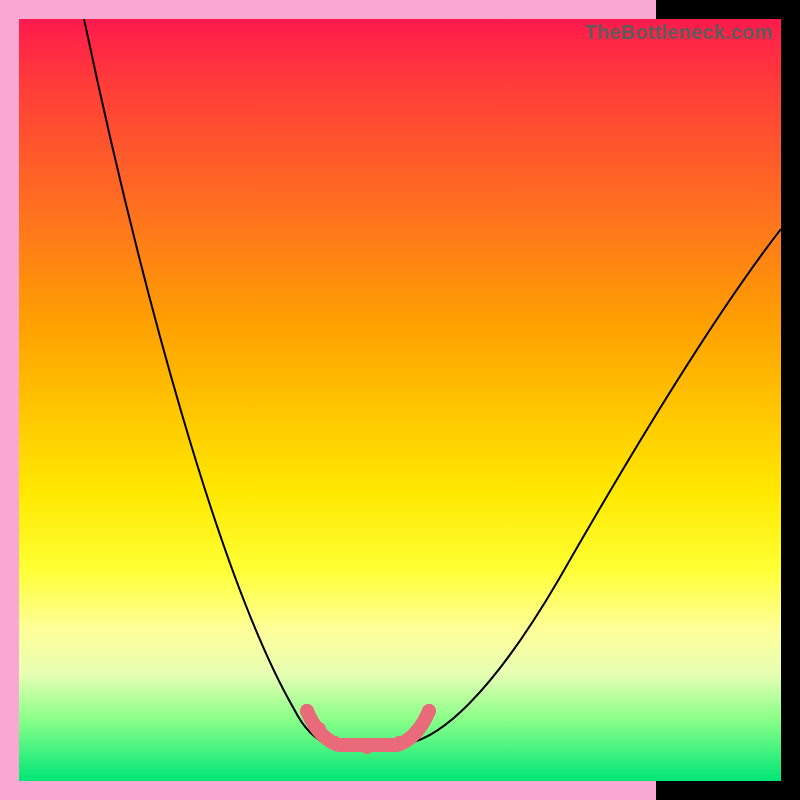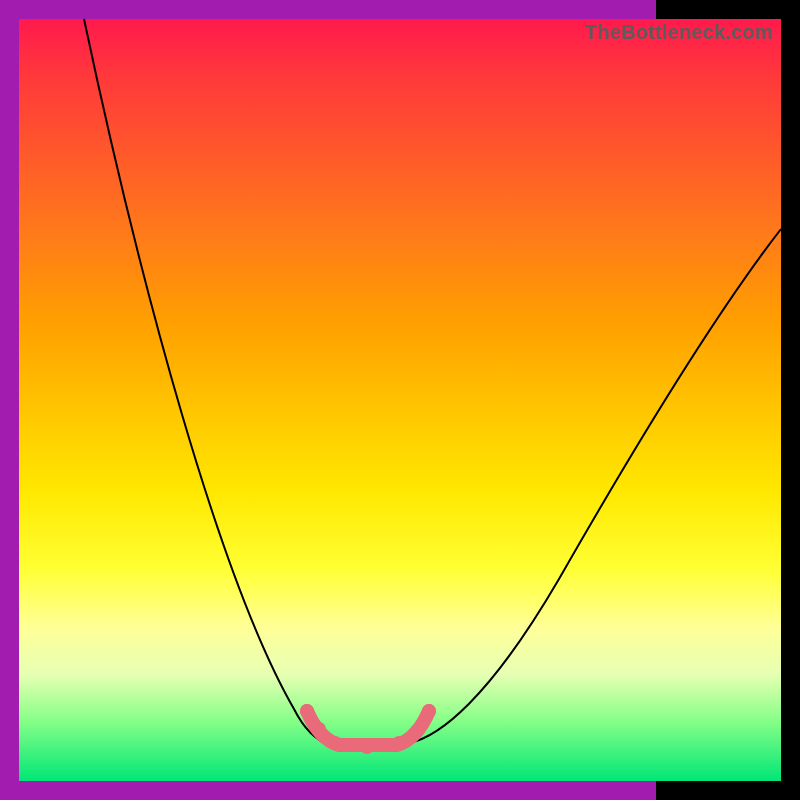--- a/index.html
+++ b/index.html
@@ -1,21 +1,21 @@
 <!DOCTYPE html>
 <html><head>
 <meta charset="utf-8">
 <style>
   * { margin: 0; padding: 0; box-sizing: border-box; }
   html, body { width: 800px; height: 800px; background: #000; overflow: hidden; }
   .frame {
     position: relative;
     width: 656px;
     height: 800px;
-    background: #a21caf;
+    background: #f9a8d4;
   }
   .plot-area {
     position: absolute;
     left: 19px;
     top: 19px;
     width: 762px;
     height: 762px;
     background: linear-gradient(to bottom,
       #ff1a4d 0%,
       #ff3a3a 8%,

